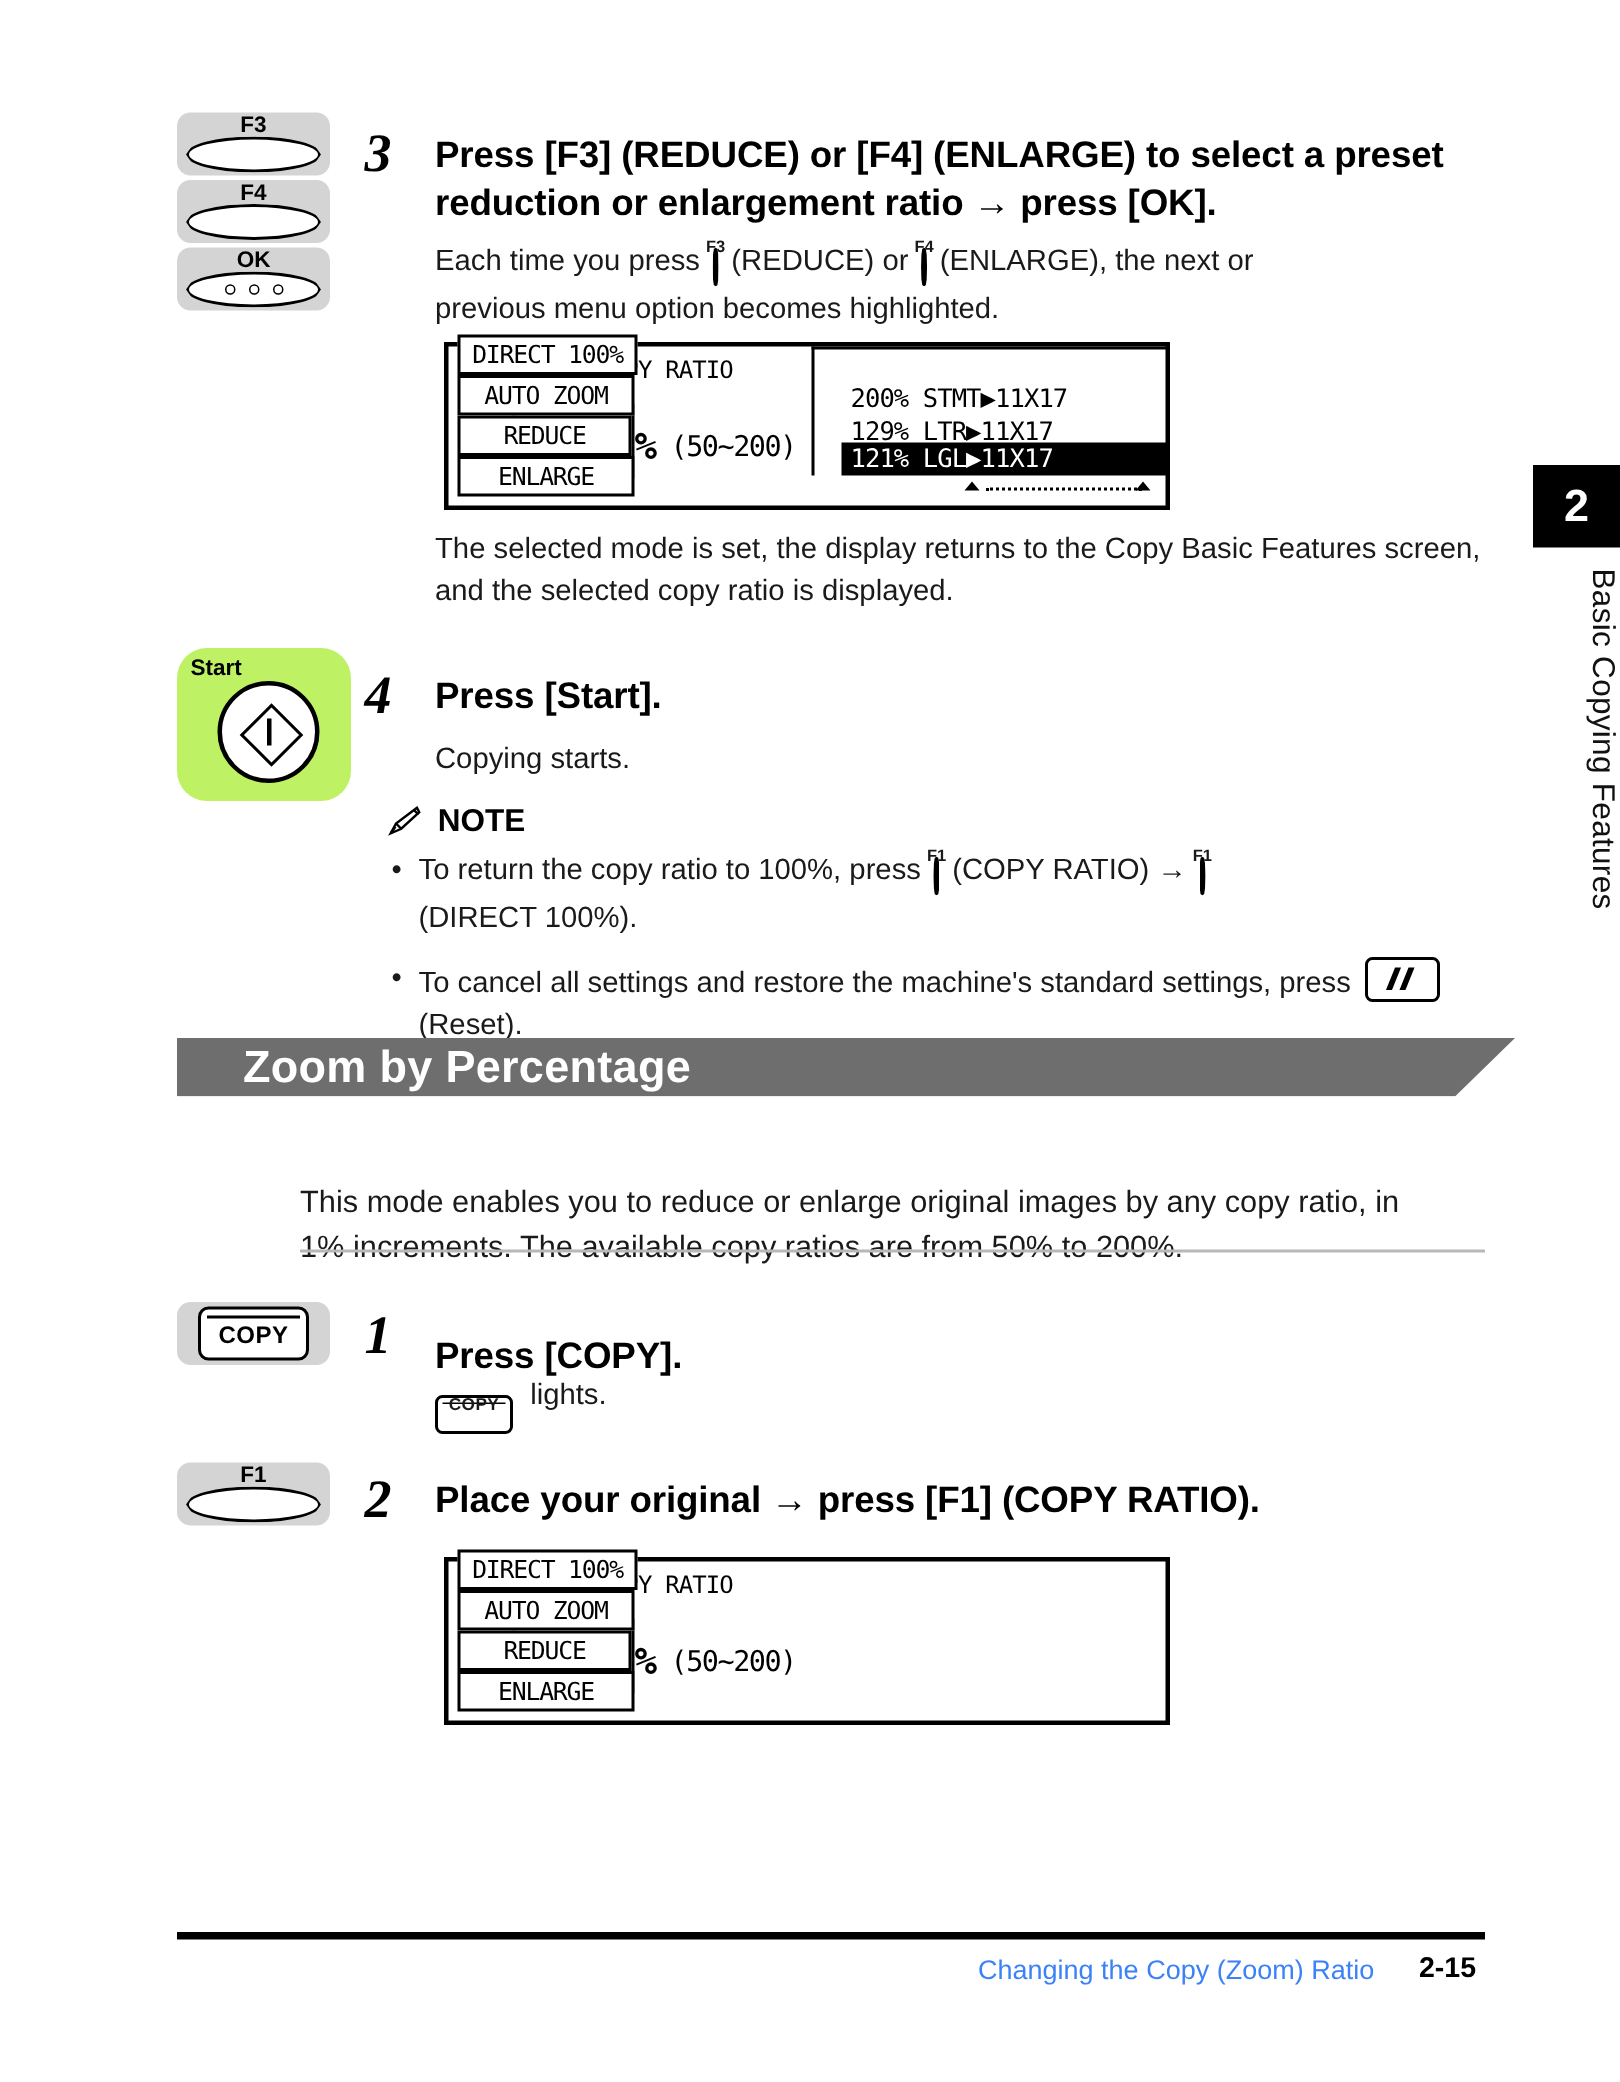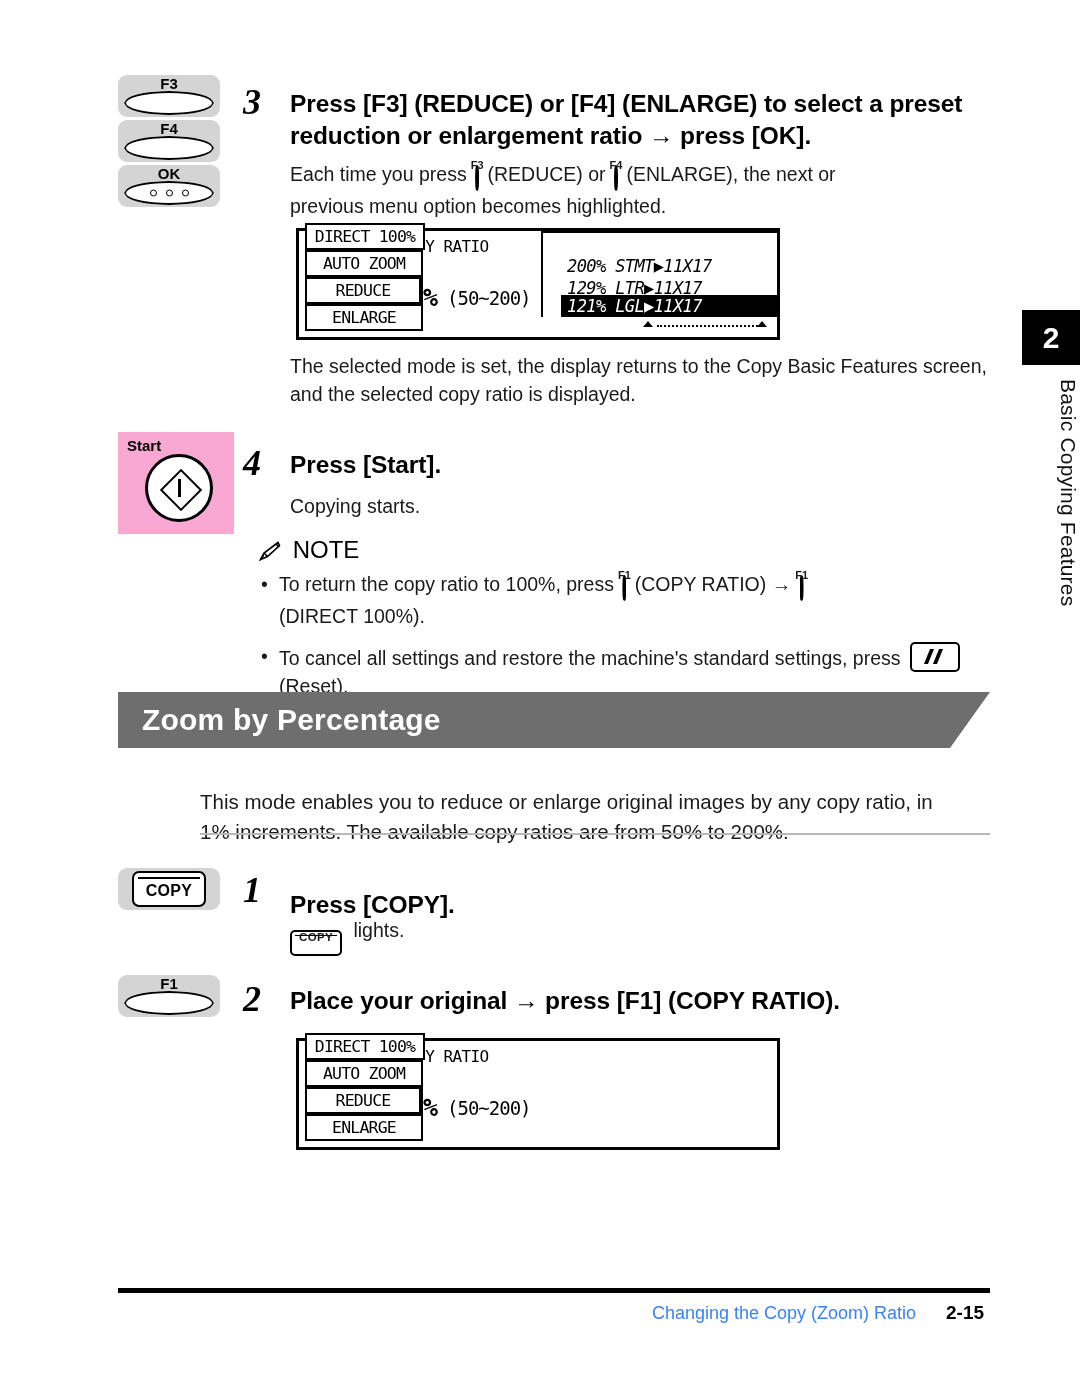--- a/index.html
+++ b/index.html
@@ -47,21 +47,21 @@
   .lens{
     width:86px;height:20px;background:#fff;border:2.5px solid #000;
     border-radius:50% / 50%;
     position:relative;
     clip-path:polygon(0% 50%, 6% 18%, 20% 4%, 50% 0%, 80% 4%, 94% 18%, 100% 50%, 94% 82%, 80% 96%, 50% 100%, 20% 96%, 6% 82%);
   }
   .dots{position:absolute;left:0;right:0;top:50%;transform:translateY(-50%);
         display:flex;justify-content:center;gap:9px;}
   .dots i{display:block;width:5px;height:5px;border:1.6px solid #000;border-radius:50%;}
 
-  .startbtn{position:absolute;background:#f9a8d4;border-radius:0;}
+  .startbtn{position:absolute;background:#bef264;border-radius:20px;}
   .startbtn .slab{position:absolute;left:9px;top:5px;font-size:15px;font-weight:bold;}
   .startcircle{
     position:absolute;left:27px;top:22px;width:62px;height:62px;border-radius:50%;
     border:3.5px solid #000;background:#fff;
   }
   .diamond{
     position:absolute;left:50%;top:50%;width:26px;height:26px;margin-left:-13px;margin-top:-13px;
     border:2.5px solid #000;transform:rotate(45deg);background:#fff;
   }
   .dbar{position:absolute;left:50%;top:50%;width:3px;height:18px;margin-left:-1.5px;margin-top:-9px;background:#000;}
@@ -112,21 +112,21 @@
   }
   .glyph::before{content:"";position:absolute;left:2px;top:2px;width:5px;height:5px;background:#fff;}
   .glyph::after{content:"";position:absolute;left:8px;top:7px;width:5px;height:6px;background:#fff;}
   .ratio-box{
     position:absolute;border:3px solid #000;background:#fff;
     display:flex;align-items:center;justify-content:center;
   }
   .ratio-num{font-size:40px;letter-spacing:-1px;line-height:1;}
   .pct{position:absolute;font-size:25px;font-weight:bold;}
   .range{position:absolute;font-size:19px;letter-spacing:-1px;}
-  .menubox{position:absolute;border-left:2.5px solid #000;border-top:2.5px solid #000;font-style:italic;}
+  .menubox{position:absolute;border-left:2.5px solid #000;border-top:2.5px solid #000;}
   .menuitem{font-size:17px;letter-spacing:-0.6px;white-space:nowrap;padding:1px 6px;}
   .menuitem.sel{background:#000;color:#fff;}
   .softbar{position:absolute;left:0;right:0;bottom:0;display:flex;flex-direction:column;}
   .soft{
     border:2.5px solid #000;background:#fff;text-align:center;
     font-size:16.5px;letter-spacing:-0.8px;padding:2px 0;box-sizing:border-box;
   }
   .uparrow{position:absolute;width:0;height:0;border-left:5px solid transparent;border-right:5px solid transparent;border-bottom:6px solid #000;}
   .dotline{position:absolute;height:0;border-top:2px dotted #000;}
 
@@ -136,21 +136,21 @@
     font-weight:bold;display:flex;align-items:center;
     clip-path:polygon(0 0, 100% 0, calc(100% - 40px) 100%, 0 100%);
   }
   .banner span{font-size:30px;padding-left:24px;letter-spacing:.2px;}
 
   .rule{position:absolute;background:#b8b8b8;}
   .footrule{position:absolute;background:#000;}
   .foot-txt{position:absolute;font-size:18px;color:#3b82f6;}
   .foot-pg{position:absolute;font-size:19px;font-weight:bold;}
 
-  .note-head{font-size:24px;}
+  .note-head{font-size:21px;font-weight:bold;}
   .pencil{display:inline-block;width:26px;height:22px;vertical-align:-4px;margin-right:5px;}
 </style>
 </head>
 <body>
 
 <div class="page">
 
   <div class="sidetab">
     <div class="numbox">2</div>
     <div class="vtext">Basic Copying Features</div>
@@ -283,21 +283,21 @@
     <div class="body-txt" style="position:relative;margin-top:12px;padding-left:24px;">
       <span style="position:absolute;left:6px;top:0;">•</span>
       <span style="white-space:nowrap;">
         <span>To cancel all settings and restore the machine's standard settings, press</span>
         <span class="resetbtn"><i></i><i></i></span>
       </span>
       <div>(Reset).</div>
     </div>
   </div>
 
-  <div class="banner" style="left:118px;top:692px;width:872px;height:56px;">
+  <div class="banner" style="left:118px;top:692px;width:872px;height:39px;padding-left:20px;">
     <span>Zoom by Percentage</span>
   </div>
 
   <div class="body-txt" style="position:absolute;left:200px;top:752px;width:800px;font-size:20.5px;line-height:30px;margin-top:35px;">
     <div>This mode enables you to reduce or enlarge original images by any copy ratio, in</div>
     <div>1% increments. The available copy ratios are from 50% to 200%.</div>
   </div>
 
   <div class="rule" style="left:200px;top:833px;width:790px;height:2px;"></div>
 

